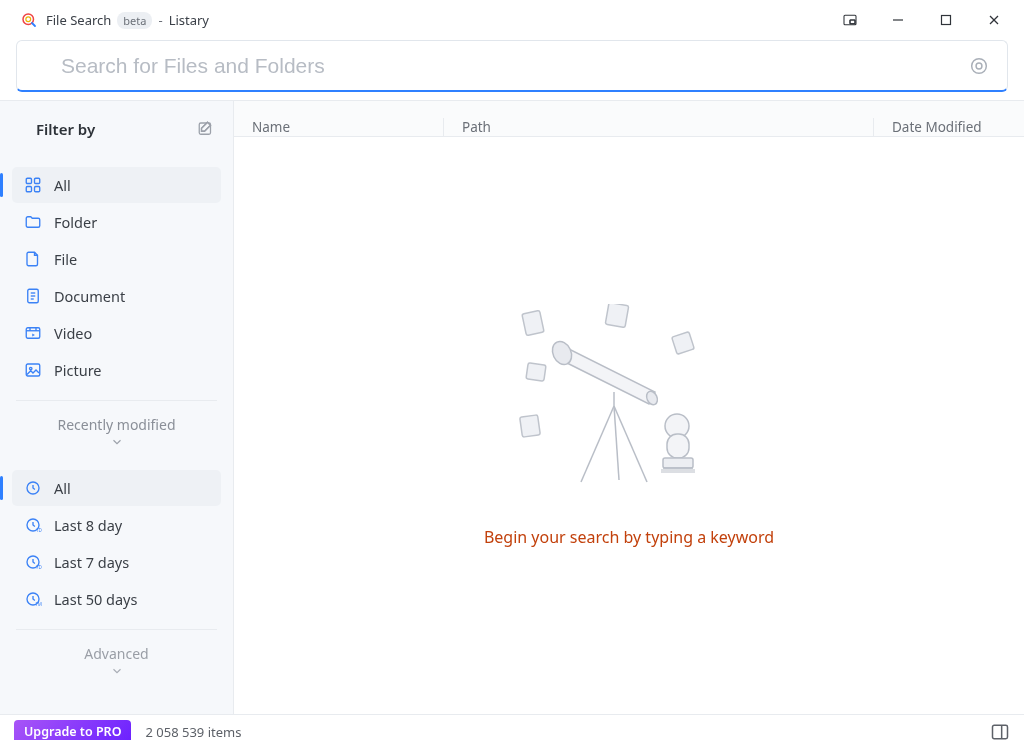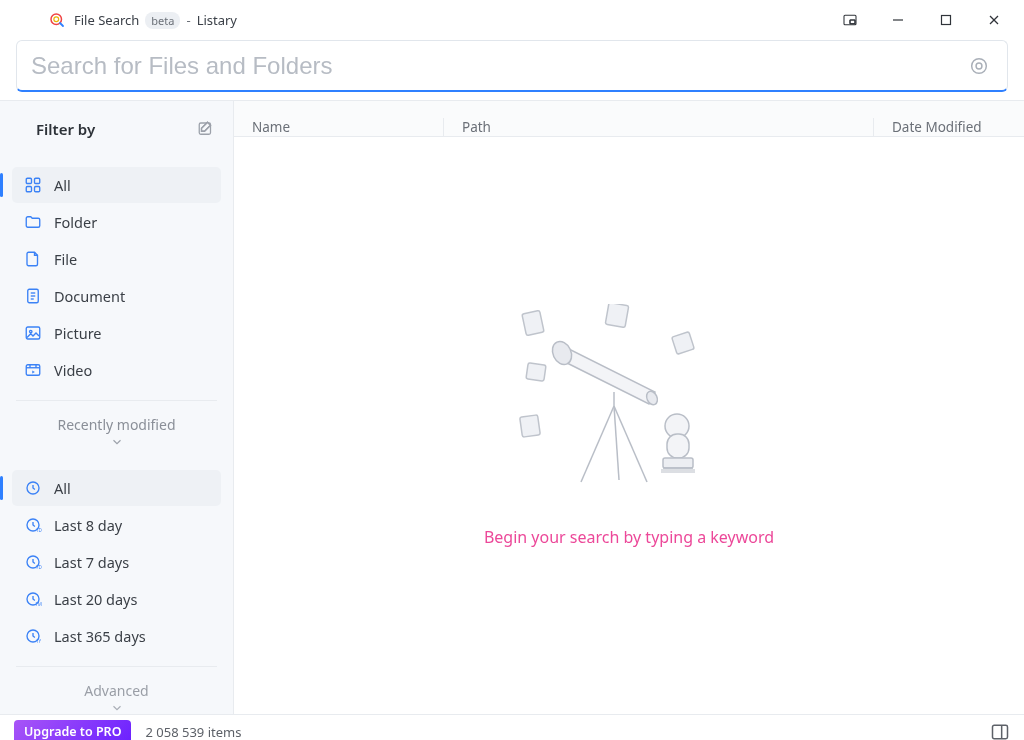--- a/index.html
+++ b/index.html
@@ -13,34 +13,34 @@
     --sidebar-bg: #f6f8fb;
     --selected-bg: #eef1f5;
     --border: #e8ebef;
     --search-border: #e1e6ec;
     --search-focus: #2f80ff;
     --pro-bg: #a855f7;
     --pro-bg2: #6b21ff;
   }
 
   
-  .title-bar { height: 40px; display: flex; align-items: center; padding: 0 6px; margin-left: 28px; }
+  .title-bar { height: 40px; display: flex; align-items: center; padding: 0 6px; }
   .title-left { display: flex; align-items: center; gap: 8px; padding-left: 14px; flex: 1; }
   .app-icon { width: 18px; height: 18px; position: relative; }
   .title-text { font-size: 13px; color: #3b4048; display: flex; align-items: center; gap: 6px; }
   .beta-badge { font-size: 11px; background: #eceff3; color: #6b7078; padding: 1px 6px; border-radius: 8px; }
   .title-dash { color: #6b7078; }
   .win-controls { display: flex; height: 100%; }
   .win-btn { width: 48px; height: 100%; display: flex; align-items: center; justify-content: center; cursor: pointer; color: #30343a; }
   .win-btn svg { width: 14px; height: 14px; }
   .win-btn.pip svg { width: 16px; height: 16px; }
 
   
   .search-wrap { margin: 0 16px 0 16px; height: 52px; border: 1px solid var(--search-border); border-radius: 6px; display: flex; align-items: center; padding: 0 16px 0 14px; position: relative; border-bottom: 2px solid var(--search-focus); }
-  .search-input { flex: 1; border: none; outline: none; font-size: 24px; color: var(--text-primary); background: transparent; }
+  .search-input { flex: 1; border: none; outline: none; font-size: 21px; color: var(--text-primary); background: transparent; margin-left: 30px; }
   .search-input::placeholder { color: #b7bcc4; }
   .search-target { width: 24px; height: 24px; display: flex; align-items: center; justify-content: center; color: #a9afb8; cursor: pointer; }
 
   
   .main { display: flex; height: calc(740px - 40px - 52px - 34px); margin-top: 8px; }
 
   
   .sidebar { width: 234px; background: var(--sidebar-bg); border-right: 1px solid var(--border); border-top: 1px solid var(--border); padding: 18px 12px 0 12px; overflow: hidden; }
   .sidebar-head { display: flex; align-items: center; justify-content: space-between; padding: 0 6px 12px 6px; margin-left: 18px; }
   .sidebar-title { font-size: 15px; font-weight: 600; color: #2d3238; }
@@ -56,21 +56,21 @@
   .section-head.cut { opacity: 0.85; margin-top: 8px; }
 
   
   .results { flex: 1; display: flex; flex-direction: column; border-top: 1px solid var(--border); }
   .table-head { height: 36px; display: flex; align-items: flex-end; background: #fafbfc; border-bottom: 1px solid var(--border); font-size: 13.5px; color: var(--text-header); }
   .th-name { width: 210px; padding-left: 18px; border-right: 1px solid var(--border); }
   .th-path { flex: 1; padding-left: 18px; border-right: 1px solid var(--border); }
   .th-date { width: 150px; padding-left: 18px; }
   .empty-state { flex: 1; display: flex; flex-direction: column; align-items: center; justify-content: center; gap: 32px; color: #9ba0a8; }
   .empty-illustration { width: 220px; height: 190px; position: relative; }
-  .empty-text { font-size: 16px; color: #ec4899; }
+  .empty-text { font-size: 16px; color: #c2410c; }
 
   
   .status-bar { height: 34px; border-top: 1px solid var(--border); display: flex; align-items: center; padding: 0 14px; gap: 14px; font-size: 13px; color: #5d6168; }
   .pro-btn { background: linear-gradient(135deg, var(--pro-bg), var(--pro-bg2)); color: #fff; font-size: 12.5px; font-weight: 600; padding: 3px 10px; border-radius: 4px; cursor: pointer; }
   .status-spacer { flex: 1; }
   .panel-toggle { width: 20px; height: 20px; color: #5d6168; cursor: pointer; }
 
 </style>
 </head>
 <body>
@@ -178,39 +178,39 @@
             <line x1="9" y1="8" x2="15" y2="8"></line>
             <line x1="9" y1="12" x2="15" y2="12"></line>
             <line x1="9" y1="16" x2="13" y2="16"></line>
           </svg>
       </span>
       <span>Document</span>
     </div>
     <div class="filter-item">
       <span class="fi">
         <svg viewBox="0 0 24 24" stroke="currentColor" stroke-width="1.8" fill="none">
-            <rect x="3" y="4" width="18" height="16" rx="2"></rect>
-            <circle cx="9" cy="10" r="1.6"></circle>
-            <path d="M4 18l5-5 3 3 4-4 4 4"></path>
-          </svg>
-      </span>
-      <span>Picture</span>
-    </div>
-    <div class="filter-item">
-      <span class="fi">
-        <svg viewBox="0 0 24 24" stroke="currentColor" stroke-width="1.8" fill="none">
             <rect x="3" y="5" width="18" height="14" rx="2"></rect>
             <line x1="3" y1="9" x2="21" y2="9"></line>
             <line x1="8" y1="5" x2="8" y2="9"></line>
             <line x1="16" y1="5" x2="16" y2="9"></line>
             <path d="M11 12.5v4l3.5-2-3.5-2z" fill="currentColor" stroke="none"></path>
           </svg>
       </span>
       <span>Video</span>
     </div>
+    <div class="filter-item">
+      <span class="fi">
+        <svg viewBox="0 0 24 24" stroke="currentColor" stroke-width="1.8" fill="none">
+            <rect x="3" y="4" width="18" height="16" rx="2"></rect>
+            <circle cx="9" cy="10" r="1.6"></circle>
+            <path d="M4 18l5-5 3 3 4-4 4 4"></path>
+          </svg>
+      </span>
+      <span>Picture</span>
+    </div>
 
     <div class="sidebar-divider"></div>
 
     <div class="section-head">
       <span>Recently modified</span>
       <span class="chev">
         <svg viewBox="0 0 24 24" stroke="currentColor" stroke-width="2" fill="none">
             <polyline points="6 9 12 15 18 9"></polyline>
           </svg>
       </span>
@@ -246,31 +246,21 @@
       <span>Last 7 days</span>
     </div>
     <div class="filter-item">
       <span class="fi">
         <svg viewBox="0 0 24 24" stroke="currentColor" stroke-width="1.8" fill="none">
             <circle cx="12" cy="12" r="8"></circle>
             <path d="M12 8v4l2.5 2"></path>
             <text x="15" y="21" font-size="6" fill="currentColor" stroke="none">1M</text>
           </svg>
       </span>
-      <span>Last 20 days</span>
-    </div>
-    <div class="filter-item">
-      <span class="fi">
-        <svg viewBox="0 0 24 24" stroke="currentColor" stroke-width="1.8" fill="none">
-            <circle cx="12" cy="12" r="8"></circle>
-            <path d="M12 8v4l2.5 2"></path>
-            <text x="16" y="21" font-size="6" fill="currentColor" stroke="none">1Y</text>
-          </svg>
-      </span>
-      <span>Last 365 days</span>
+      <span>Last 50 days</span>
     </div>
 
     <div class="sidebar-divider"></div>
 
     <div class="section-head cut">
       <span>Advanced</span>
       <span class="chev">
         <svg viewBox="0 0 24 24" stroke="currentColor" stroke-width="2" fill="none">
             <polyline points="6 9 12 15 18 9"></polyline>
           </svg>

